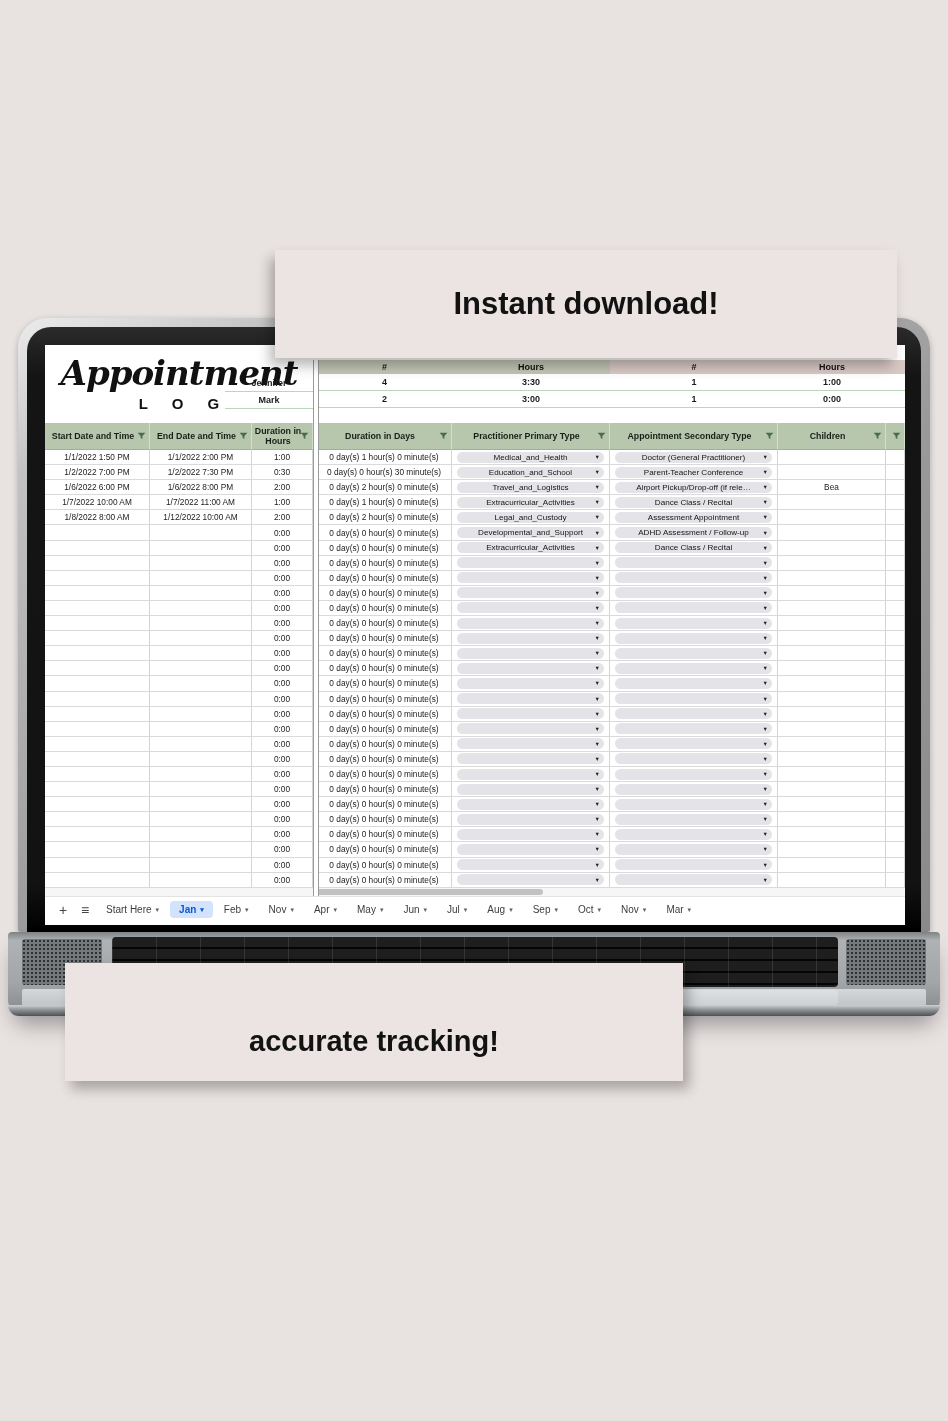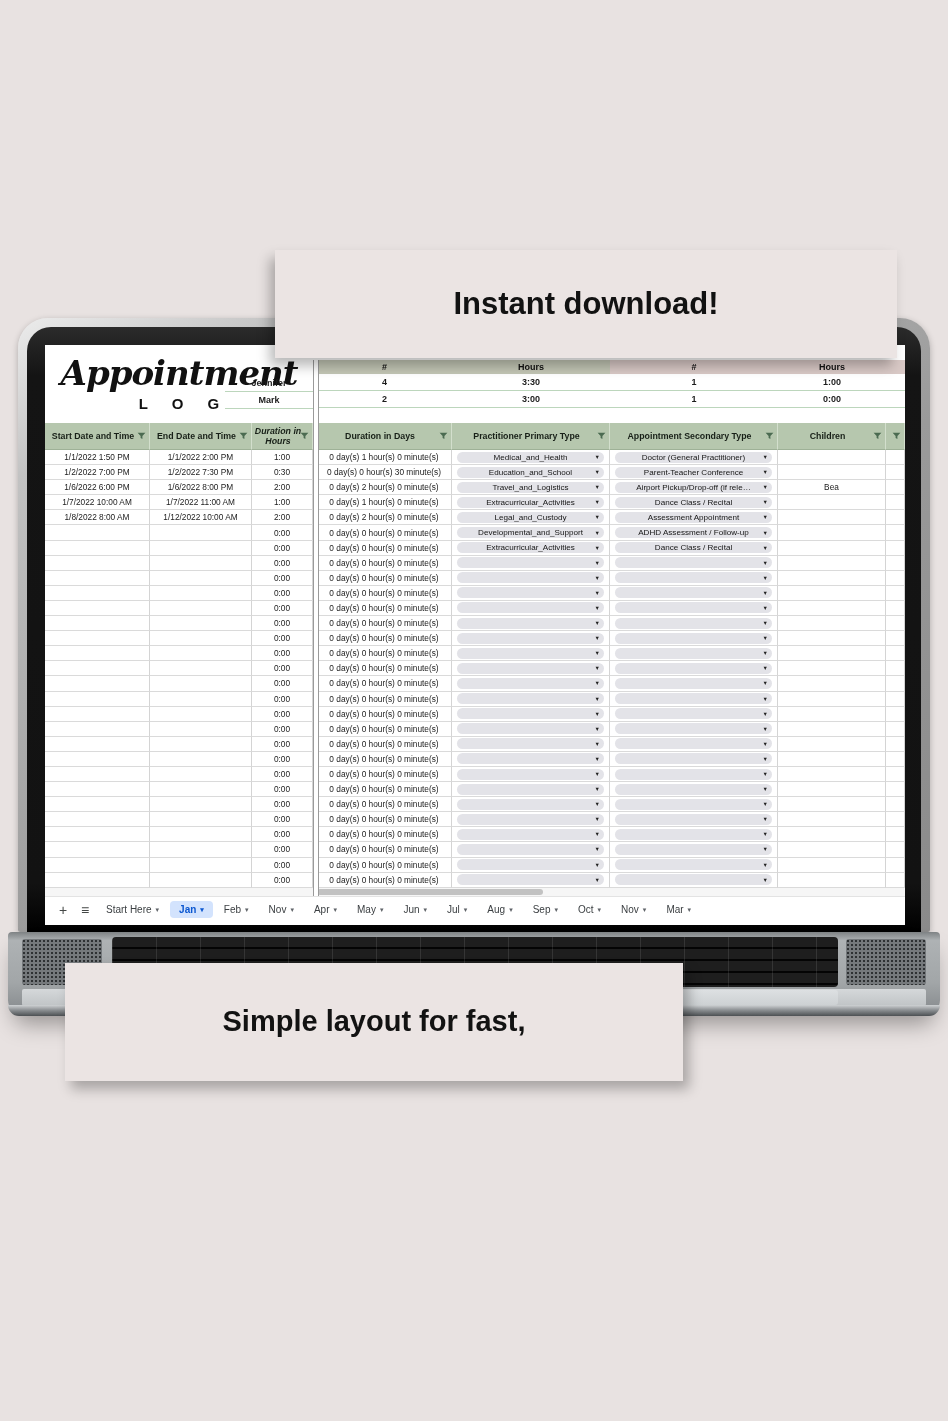--- a/index.html
+++ b/index.html
@@ -201,21 +201,21 @@
             </span>
           </div>
           <div class="hcell" style="width: 102px;">
             <span>End Date and Time</span>
             <span class="filter-ic">
               <svg viewBox="0 0 9 9">
                 <path d="M0.6 1.2h7.8L5.4 4.6V7.6L3.6 6.6V4.6Z" fill="#4b6b51"></path>
               </svg>
             </span>
           </div>
-          <div class="hcell" style="width: 61px; font-style: italic;">
+          <div class="hcell" style="width: 61px;">
             <span>Duration in Hours</span>
             <span class="filter-ic">
               <svg viewBox="0 0 9 9">
                 <path d="M0.6 1.2h7.8L5.4 4.6V7.6L3.6 6.6V4.6Z" fill="#4b6b51"></path>
               </svg>
             </span>
           </div>
           <div class="spacer" style="width: 4px;"></div>
           <div class="hcell" style="width: 135px;">
             <span>Duration in Days</span>
@@ -943,15 +943,16 @@
   <div class="palm-rest"></div>
   <div class="trackpad"></div>
   <div class="front-edge"></div>
 </div>
 
 <div class="banner top">
   <span>Instant download!</span>
 </div>
 <div class="banner bottom">
   <span>
-    <span>Simple layout for fast,</span><br>
+    <br>
+    <span>accurate tracking!</span>
   </span>
 </div>
 
 </body></html>

